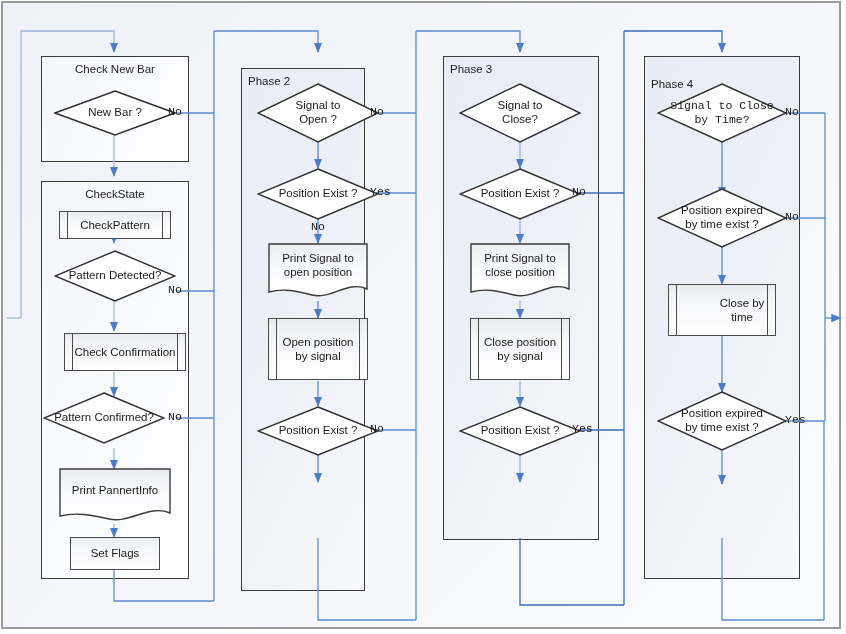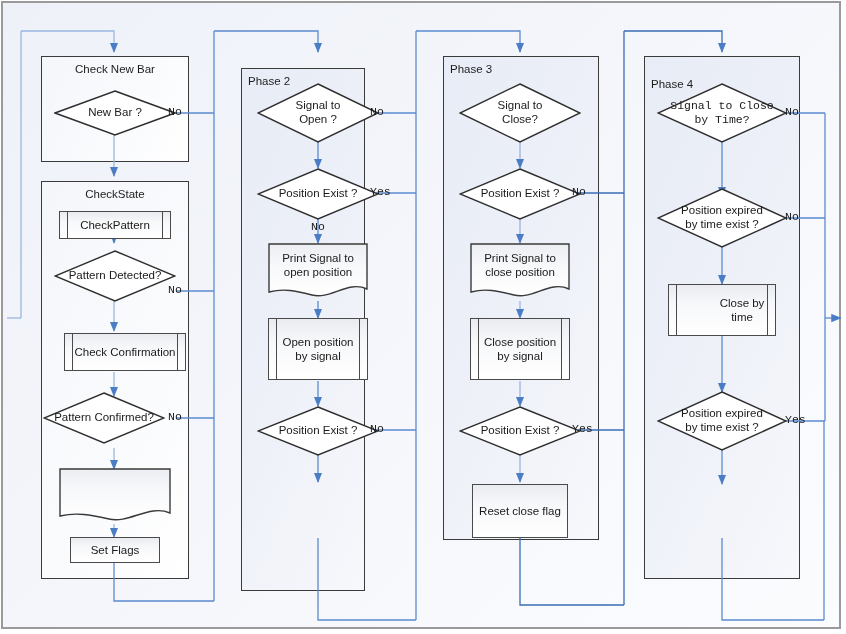--- a/index.html
+++ b/index.html
@@ -262,23 +262,24 @@
     <svg width="112" height="58">
       <path d="M1,1 L111,1 L111,45 C90,36 70,56 50,51 C32,47 18,44 1,48 Z" fill="url(#g1)" stroke="#3a3a3a" stroke-width="1.4"></path>
       <defs>
           <linearGradient id="g1" x1="0" y1="0" x2="0" y2="1">
         <stop offset="0%" stop-color="#eceef3"></stop>
             <stop offset="45%" stop-color="#f8f9fb"></stop>
         <stop offset="100%" stop-color="#ffffff"></stop>
           </linearGradient>
         </defs>
     </svg>
-  </div>
-
-  <div class="rect node" style="left:70px;top:537px;width:90px;height:26px;">
+    <div class="dlabel" style="bottom:14px;">Print PannertInfo</div>
+  </div>
+
+  <div class="rect node" style="left:70px;top:537px;width:90px;height:33px;">
     <span>Set Flags</span>
   </div>
 
   <div class="edge-label" style="left:168px;top:105px;">No</div>
   <div class="edge-label" style="left:168px;top:283px;">No</div>
   <div class="edge-label" style="left:168px;top:410px;">No</div>
 
   <div class="diamond" style="left:257px;top:83px;width:122px;height:60px;">
     <svg width="122" height="60">
         <polygon points="61,1 121,30 61,59 1,30" fill="#ffffff" stroke="#2e2e2e" stroke-width="1.4"></polygon>
@@ -362,23 +363,20 @@
 by signal</span>
   </div>
 
   <div class="diamond" style="left:459px;top:406px;width:122px;height:50px;">
     <svg width="122" height="50">
         <polygon points="61,1 121,25 61,49 1,25" fill="#ffffff" stroke="#2e2e2e" stroke-width="1.4"></polygon>
       </svg>
     <div class="dlabel">Position Exist ?</div>
   </div>
 
-  <div class="rect node" style="left:472px;top:484px;width:96px;height:54px;">
-    <span>Reset close  flag</span>
-  </div>
 
   <div class="edge-label" style="left:572px;top:185px;">No</div>
   <div class="edge-label" style="left:572px;top:422px;">Yes</div>
 
   <div class="diamond" style="left:657px;top:83px;width:130px;height:60px;">
     <svg width="130" height="60">
         <polygon points="65,1 129,30 65,59 1,30" fill="#ffffff" stroke="#2e2e2e" stroke-width="1.4"></polygon>
       </svg>
     <div class="dlabel" style="white-space:pre-line;font-family:Liberation Mono, monospace;">Signal to Close
 by Time?</div>

